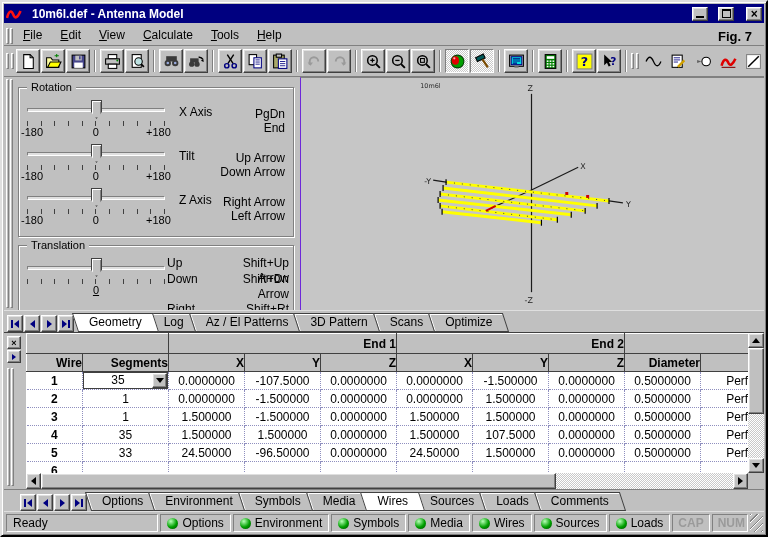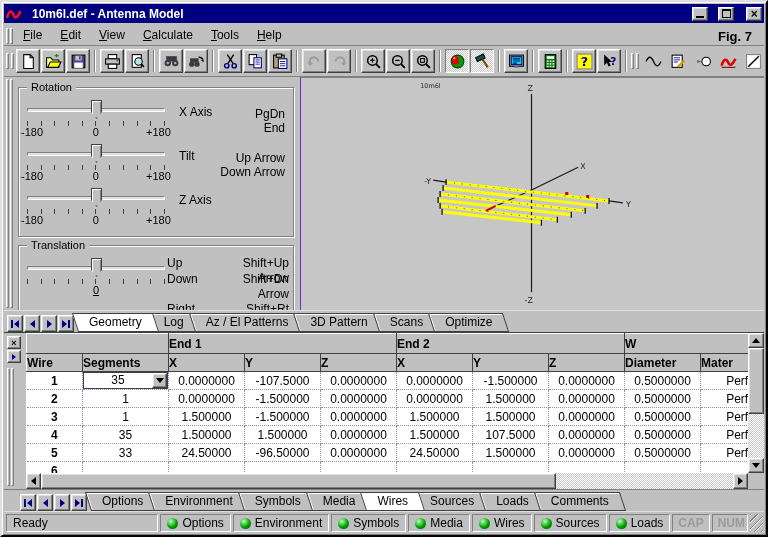--- a/index.html
+++ b/index.html
@@ -85,21 +85,21 @@
   
   .gridarea{height:157px;display:flex;flex:none;background:#c0c0c0;border-top:1px solid #404040;}
   .leftstrip{width:22px;flex:none;display:flex;flex-direction:column;align-items:flex-start;padding:3px 0 3px 3px;}
   .mini-btn{width:14px;height:13px;display:flex;align-items:center;justify-content:center;font-size:9px;font-weight:bold;margin-bottom:1px;}
   .mini-btn .tri-r{border-width:3px 0 3px 4px;border-left-color:#000080;}
   .striph{flex:1;display:flex;gap:1px;margin-top:4px;}
   .striph i{width:3px;height:100%;background:#c0c0c0;border:1px solid;border-color:#fff #808080 #808080 #fff;}
   .tablezone{flex:1;position:relative;overflow:hidden;background:#c0c0c0;}
   table.wires{border-collapse:collapse;table-layout:fixed;width:754px;background:#fff;font-size:12px;position:absolute;left:0;top:0;}
   .hc{background:#c0c0c0;border:1px solid;border-color:#fff #404040 #404040 #fff;font-weight:bold;
-    height:20px;padding:0;text-align:left;overflow:hidden;white-space:nowrap;}
+    height:20px;padding:0;text-align:right;overflow:hidden;white-space:nowrap;}
   tr.colrow .hc{height:18px;}
   .cell{border-right:1px dotted #8f8fbf;border-bottom:1px dotted #8f8fbf;text-align:center;height:18px;
     padding:0 2px;background:#fff;overflow:hidden;white-space:nowrap;}
   .cell.wirecol{font-weight:bold;}
   .combo{display:flex;height:17px;border:1px solid #404040;background:#fff;align-items:stretch;}
   .combo-val{flex:1;text-align:center;line-height:15px;}
   .combo-btn{width:15px;display:flex;align-items:center;justify-content:center;}
   .tri-d{width:0;height:0;border-left:4px solid transparent;border-right:4px solid transparent;border-top:5px solid #000;}
   .tri-u-b{width:0;height:0;border-left:4px solid transparent;border-right:4px solid transparent;border-bottom:5px solid #000;}
   .tri-l-b{width:0;height:0;border-top:4px solid transparent;border-bottom:4px solid transparent;border-right:5px solid #000;}
@@ -423,20 +423,24 @@
             <div class="track"></div>
             <div class="thumb"></div>
           </div>
           <div class="ticks"></div>
           <div class="scale">
             <span>-180</span>
               <span class="mid">0</span>
               <span class="max">+180</span>
           </div>
           <div class="sld-label">Z Axis</div>
+          <div class="sld-keys">
+            <div>Right Arrow</div>
+            <div>Left Arrow</div>
+          </div>
         </div>
       </div>
 
       <div class="groupbox trans-box">
         <span class="legend">Translation</span>
         <div class="sld-block" style="height:58px">
           <div class="slider">
             <div class="track"></div>
             <div class="thumb"></div>
           </div>

